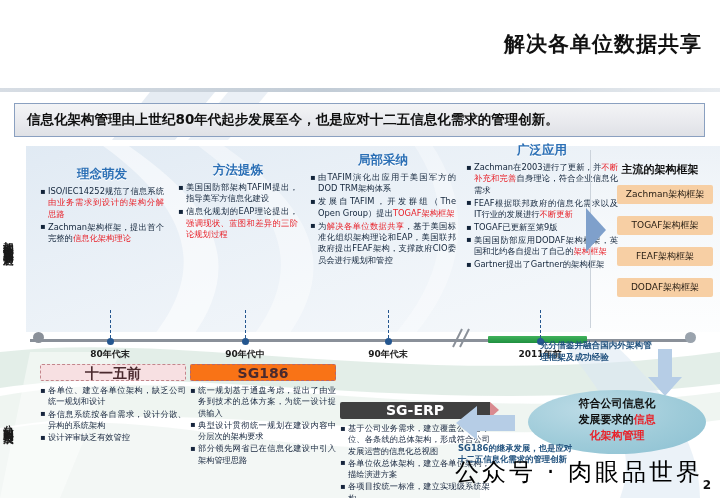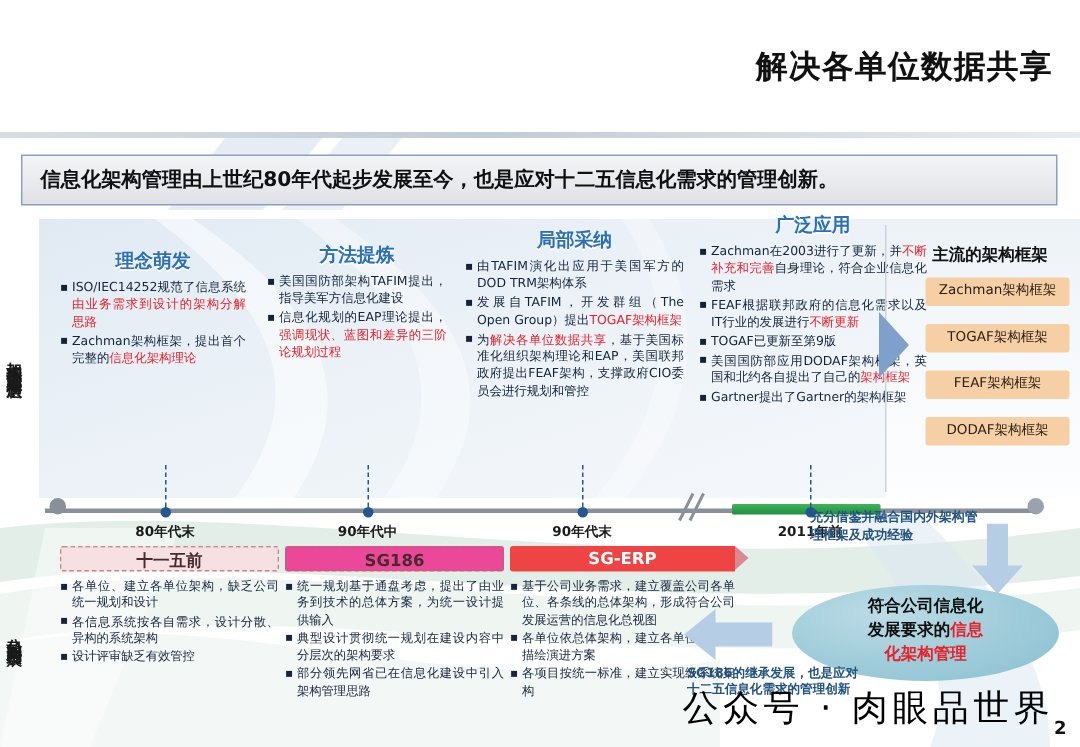--- a/index.html
+++ b/index.html
@@ -103,30 +103,30 @@
   }
   .tick .lab{
     position:absolute;top:10px;left:-34px;width:68px;text-align:center;
     font-size:9px;font-weight:bold;color:#1b1b1b;white-space:nowrap;
   }
 
   
   .cbox{position:absolute;top:364px;}
   .cbox .chead{
     position:relative;height:17px;line-height:17px;text-align:center;
-    font-size:11px;font-weight:bold;box-sizing:border-box;
+    font-size:14px;font-weight:bold;box-sizing:border-box;
   }
   .chead-1{
     background:#f7e0e2;border:1px dashed #c3868c;color:#4a2a2e;border-radius:2px;
   }
   .chead-2{
-    background:#ec4899;border:1px dashed #b4676e;color:#4a2a2e;border-radius:2px;
+    background:#f97316;border:1px dashed #b4676e;color:#4a2a2e;border-radius:2px;
   }
   .chead-3{
-    background:#ef4444;color:#ffffff;border-radius:2px 0 0 2px;
+    background:#404040;color:#ffffff;border-radius:2px 0 0 2px;margin-top:38px;
   }
   .chead-3:after{
     content:"";position:absolute;right:-9px;top:0;width:0;height:0;
     border-top:8.5px solid transparent;border-bottom:8.5px solid transparent;
     border-left:9px solid #d98a90;
   }
   .cbox ul{margin:4px 0 0 0;padding:0;list-style:none;}
   .cbox li{
     position:relative;font-size:8.2px;line-height:11.3px;color:#16253d;
     padding-left:8px;margin-bottom:1px;text-align:justify;

